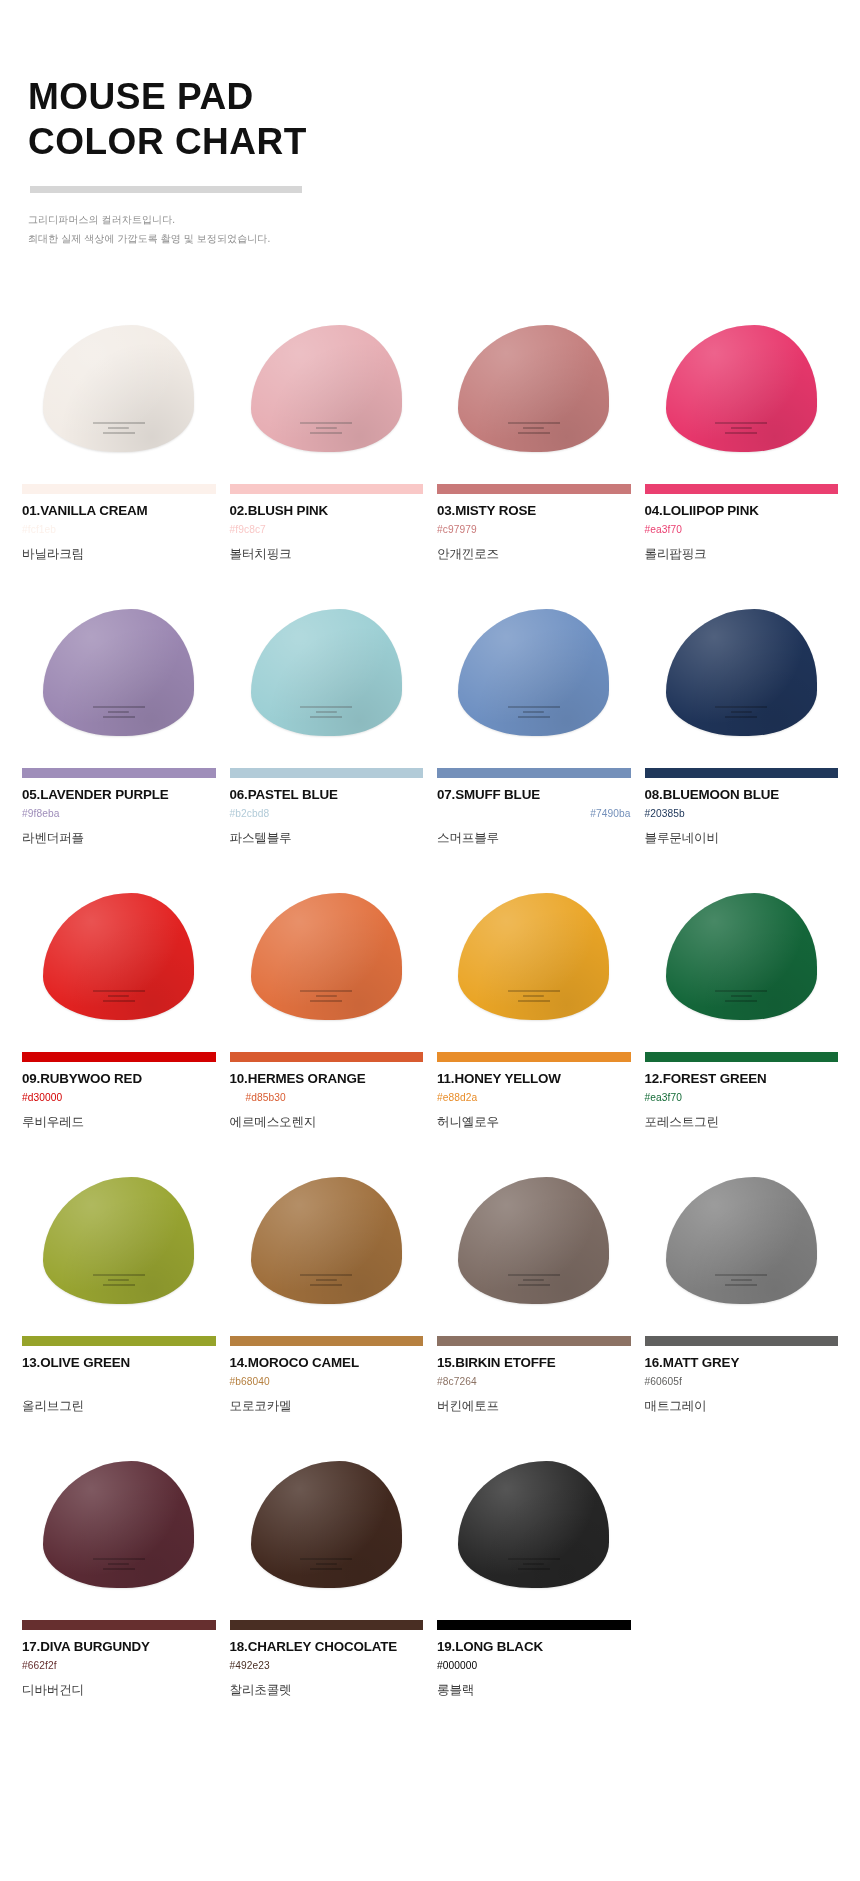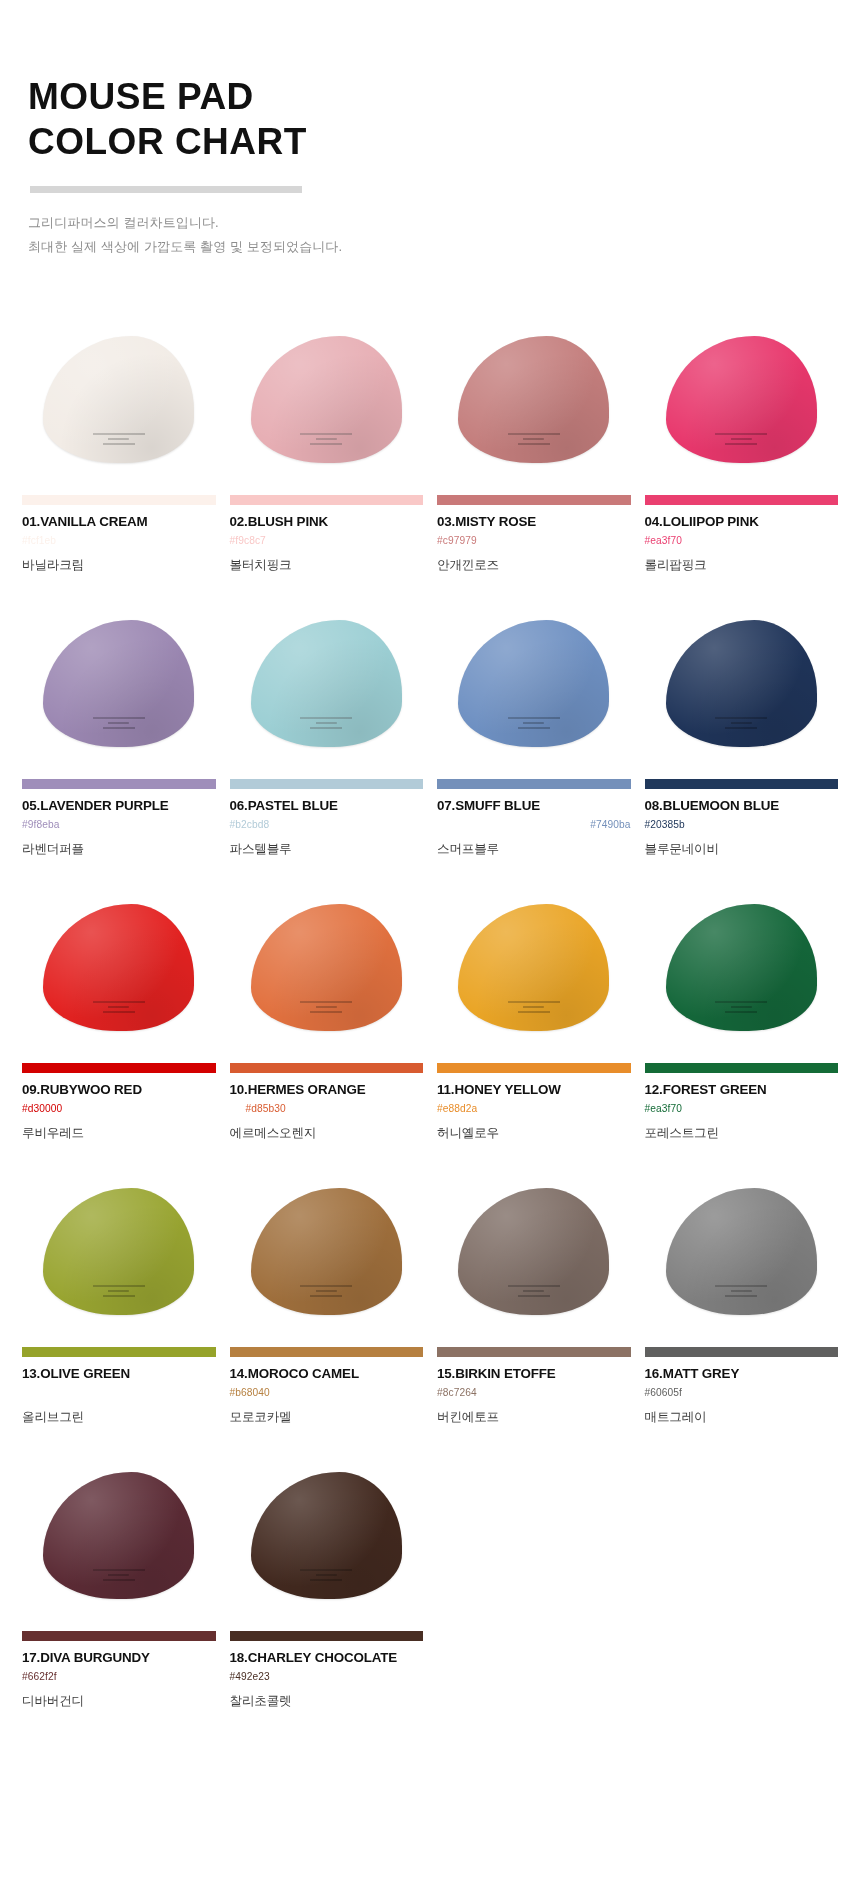--- a/index.html
+++ b/index.html
@@ -30,21 +30,21 @@
     color: #111111;
     white-space: nowrap;
   }
   .rule {
     width: 272px;
     height: 7px;
     background: #d6d6d6;
     margin: 22px 0 18px 2px;
   }
   .subline {
-    font-size: 13px;
+    font-size: 10px;
     color: #8d8d8d;
     line-height: 1.85;
     letter-spacing: 0.1px;
   }
 
   
   .grid {
     margin-top: 56px;
     padding: 0 22px 0 22px;
     display: grid;
@@ -333,13 +333,24 @@
       <div class="pad-stage">
         <div class="pad" style="background: rgb(66, 41, 31);">
           <div class="pad-mark"></div>
         </div>
       </div>
       <div class="swatch-bar" style="background: rgb(73, 46, 35);"></div>
       <div class="name">18.CHARLEY CHOCOLATE</div>
       <div class="hex" style="color: rgb(73, 46, 35);">#492e23</div>
       <div class="kr">찰리초콜렛</div>
     </div>
+    <div class="cell">
+      <div class="pad-stage">
+        <div class="pad" style="background: rgb(38, 38, 38);">
+          <div class="pad-mark"></div>
+        </div>
+      </div>
+      <div class="swatch-bar" style="background: rgb(0, 0, 0);"></div>
+      <div class="name">19.LONG BLACK</div>
+      <div class="hex" style="color: rgb(0, 0, 0);">#000000</div>
+      <div class="kr">롱블랙</div>
+    </div>
   </div>
 
 </body></html>

